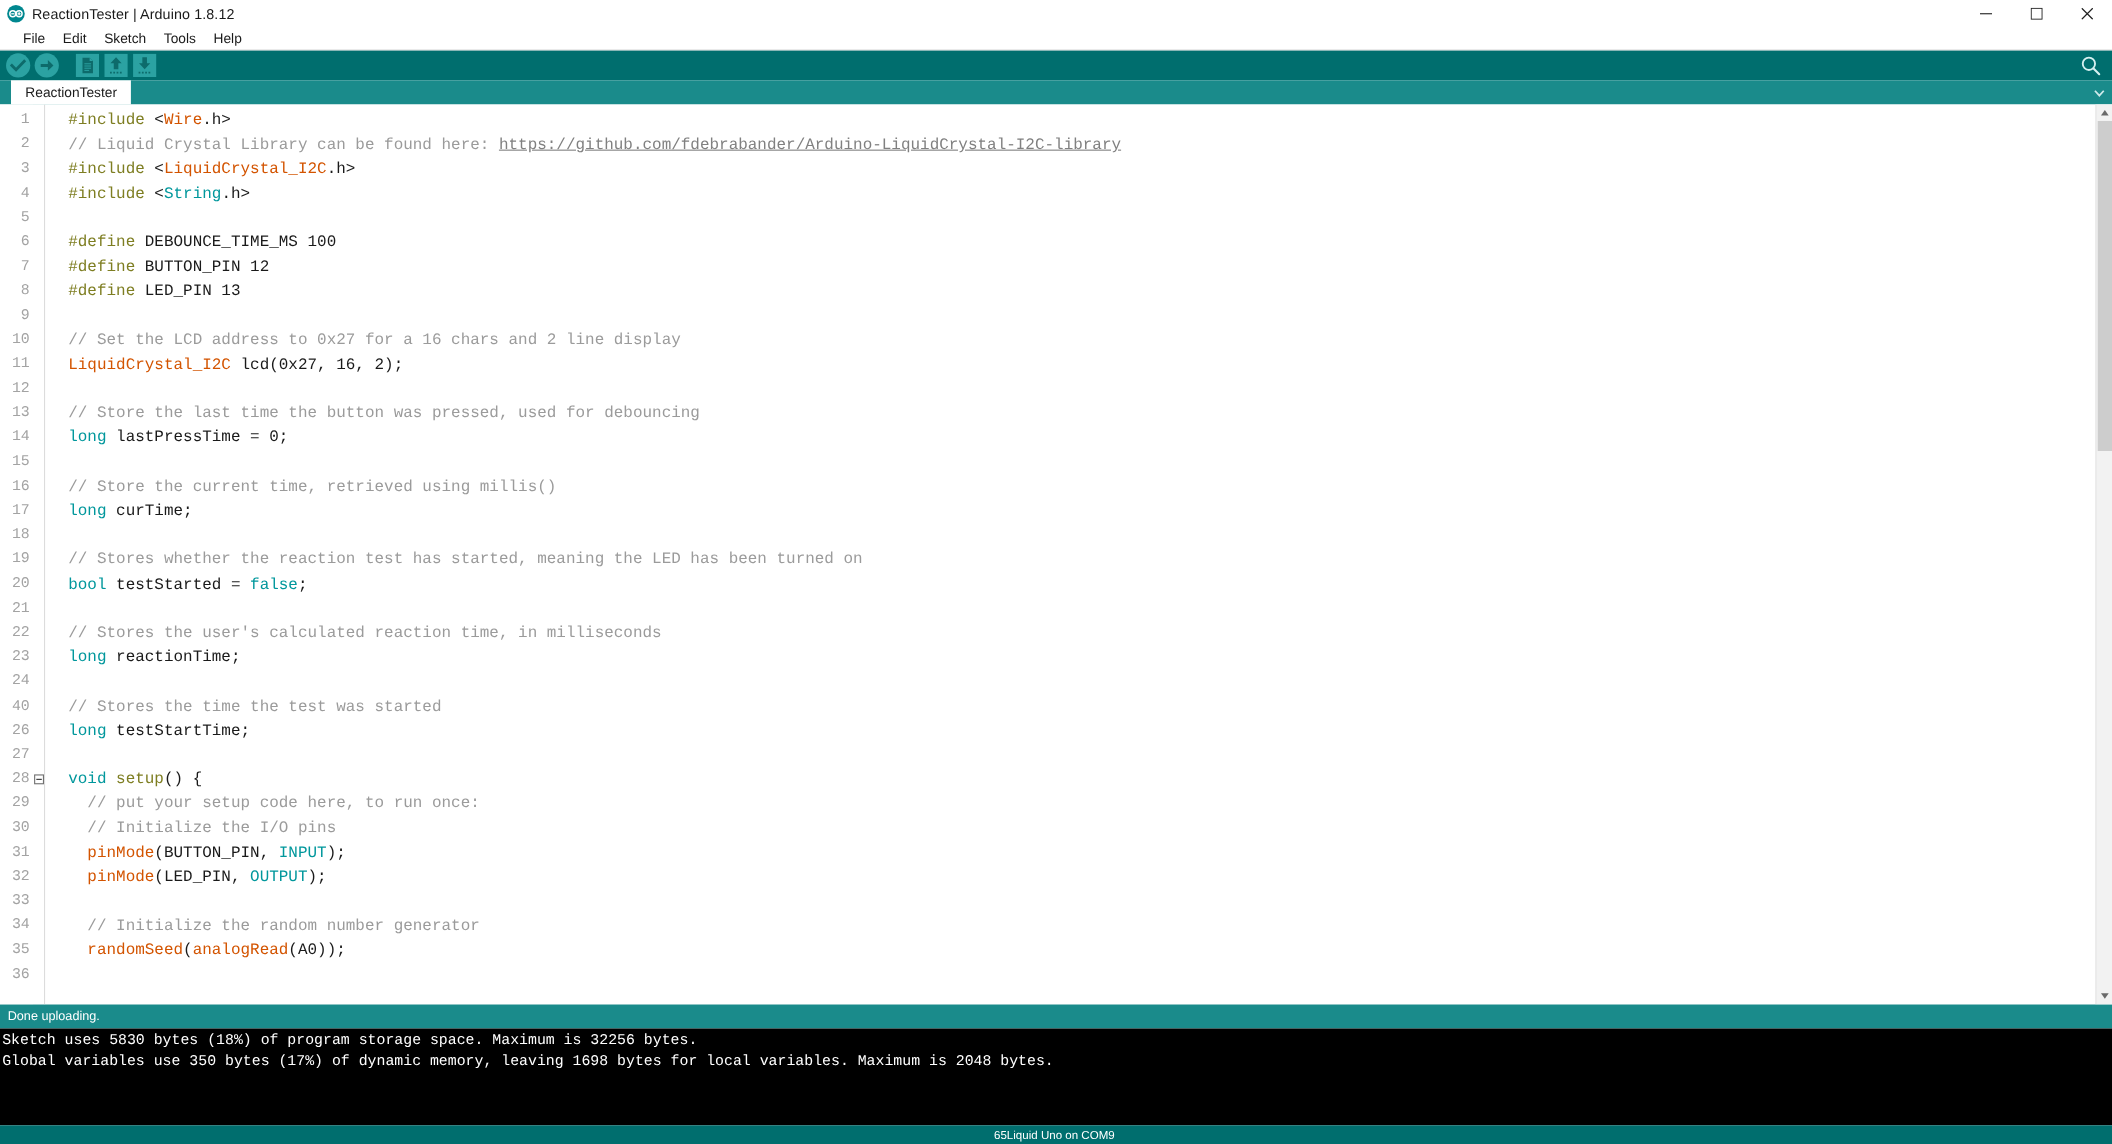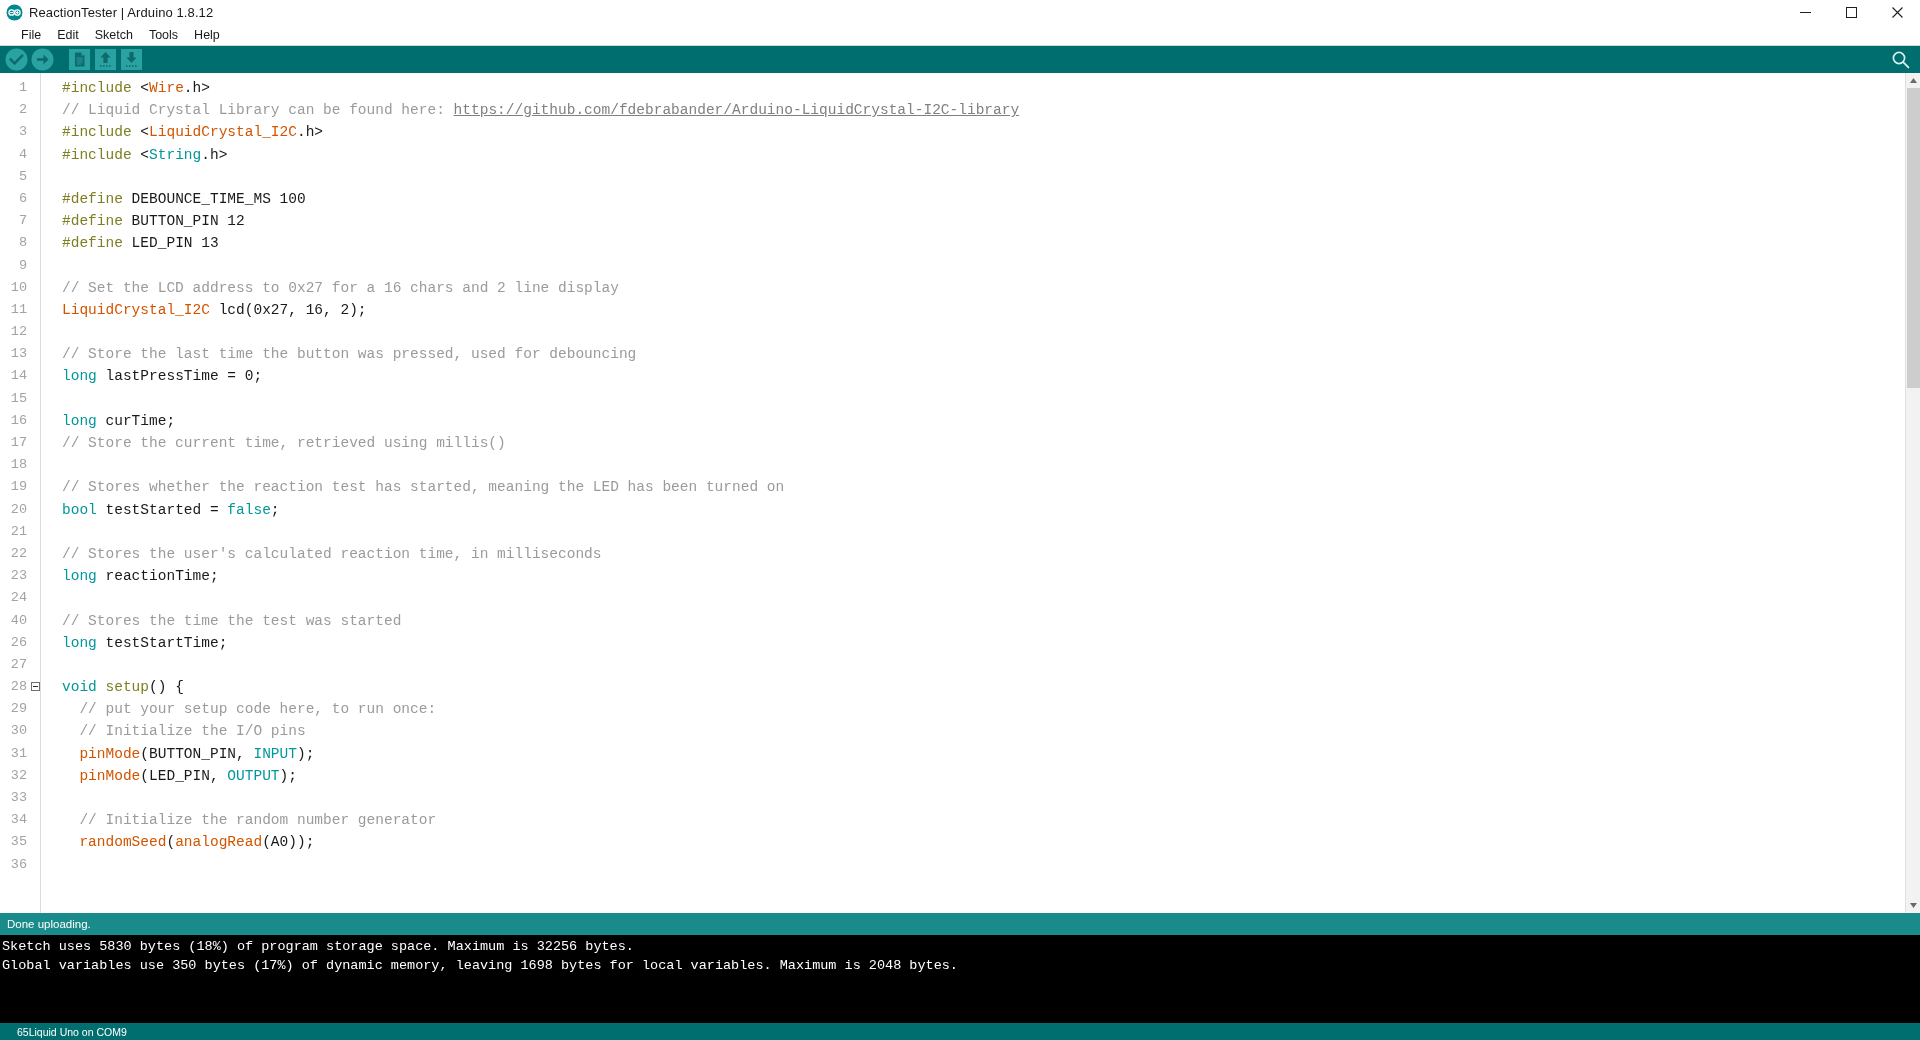--- a/index.html
+++ b/index.html
@@ -236,22 +236,22 @@
   .console .cline { white-space: pre; }
 
   
   .footer {
     height: 17px;
     flex: 0 0 17px;
     background: #006e6e;
     color: #ffffff;
     font-size: 10.5px;
     display: flex; align-items: center;
-    justify-content: flex-start;
-    padding: 0 7px 0 17px;
+    justify-content: center;
+    padding: 0 7px 0 4px;
   }
   .footer-left { white-space: nowrap; }
   .footer-right { white-space: nowrap; }
 
   svg { display: block; }
 </style>
 </head>
 <body>
 
 <div id="app">
@@ -343,20 +343,30 @@
     <div class="toolbar-right">
       <div class="tool-btn">
         <svg width="21" height="21" viewBox="0 0 21 21">
           <circle cx="9" cy="9" r="5.6" fill="none" stroke="#d6f0f0" stroke-width="1.7"></circle>
           <path d="M13.2 13.2 L18.4 18.4" stroke="#d6f0f0" stroke-width="1.9" stroke-linecap="round"></path>
         </svg>
       </div>
     </div>
   </div>
 
+  <div class="tabstrip">
+    <div class="tab">
+      <span>ReactionTester</span>
+    </div>
+    <div class="tab-menu-btn">
+      <svg width="13" height="13" viewBox="0 0 13 13">
+        <path d="M2.5 4.5 L6.5 9 L10.5 4.5" stroke="#cfeaea" stroke-width="1.6" fill="none"></path>
+      </svg>
+    </div>
+  </div>
 
   <div class="editor-wrap">
     <div class="editor">
       <div class="gutter" id="gutter">
           <div class="ln">1</div>
           <div class="ln">2</div>
           <div class="ln">3</div>
           <div class="ln">4</div>
           <div class="ln">5</div>
           <div class="ln">6</div>
@@ -440,22 +450,22 @@
           <div class="codeline"><span class="k-pre">#define</span><span class="k-plain"> DEBOUNCE_TIME_MS 100</span></div>
           <div class="codeline"><span class="k-pre">#define</span><span class="k-plain"> BUTTON_PIN 12</span></div>
           <div class="codeline"><span class="k-pre">#define</span><span class="k-plain"> LED_PIN 13</span></div>
           <div class="codeline">&nbsp;</div>
           <div class="codeline"><span class="k-cmt">// Set the LCD address to 0x27 for a 16 chars and 2 line display</span></div>
           <div class="codeline"><span class="k-cls">LiquidCrystal_I2C</span><span class="k-plain"> lcd(0x27, 16, 2);</span></div>
           <div class="codeline">&nbsp;</div>
           <div class="codeline"><span class="k-cmt">// Store the last time the button was pressed, used for debouncing</span></div>
           <div class="codeline"><span class="k-type">long</span><span class="k-plain"> lastPressTime = 0;</span></div>
           <div class="codeline">&nbsp;</div>
+          <div class="codeline"><span class="k-cmt">// Store the current time, retrieved using millis()</span></div>
           <div class="codeline"><span class="k-type">long</span><span class="k-plain"> curTime;</span></div>
-          <div class="codeline"><span class="k-cmt">// Store the current time, retrieved using millis()</span></div>
           <div class="codeline">&nbsp;</div>
           <div class="codeline"><span class="k-cmt">// Stores whether the reaction test has started, meaning the LED has been turned on</span></div>
           <div class="codeline"><span class="k-type">bool</span><span class="k-plain"> testStarted = </span><span class="k-lit">false</span><span class="k-plain">;</span></div>
           <div class="codeline">&nbsp;</div>
           <div class="codeline"><span class="k-cmt">// Stores the user's calculated reaction time, in milliseconds</span></div>
           <div class="codeline"><span class="k-type">long</span><span class="k-plain"> reactionTime;</span></div>
           <div class="codeline">&nbsp;</div>
           <div class="codeline"><span class="k-cmt">// Stores the time the test was started</span></div>
           <div class="codeline"><span class="k-type">long</span><span class="k-plain"> testStartTime;</span></div>
           <div class="codeline">&nbsp;</div>

